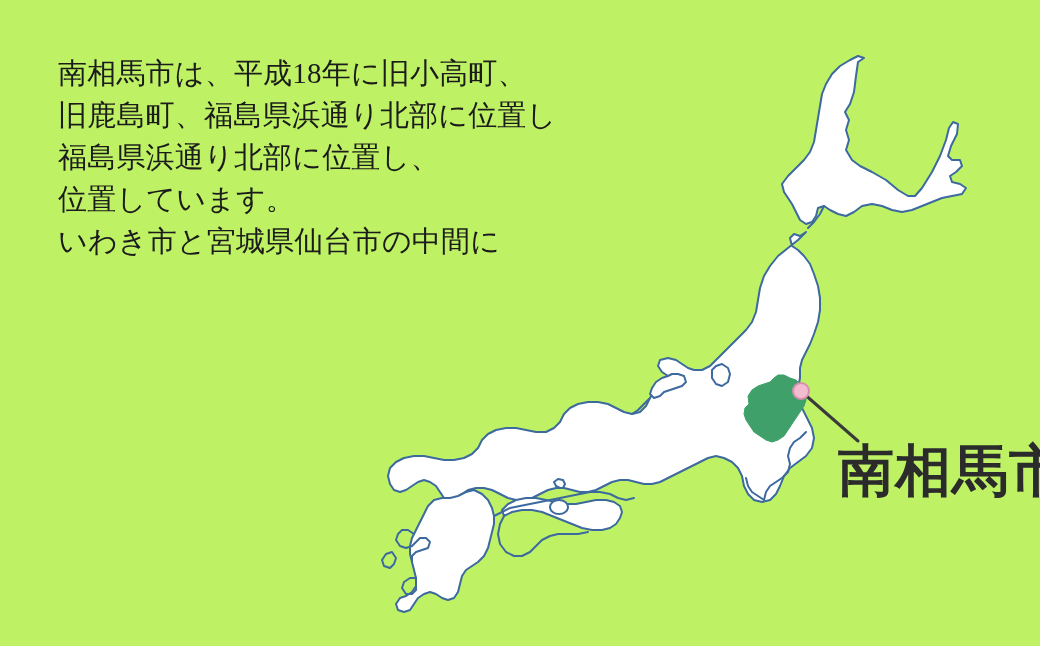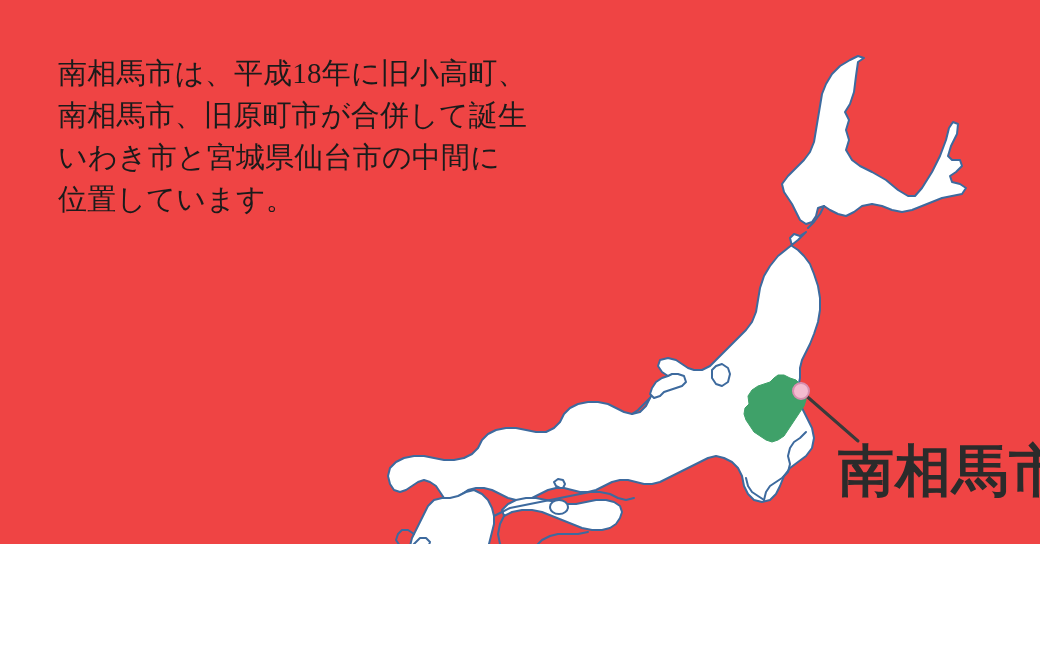--- a/index.html
+++ b/index.html
@@ -7,22 +7,22 @@
     margin: 0;
     padding: 0;
     background: #ffffff;
   }
   body {
     font-family: "Liberation Serif", "DejaVu Serif", serif;
   }
   #page {
     position: relative;
     width: 1040px;
-    height: 544px;
-    background: #ef4444;
+    height: 646px;
+    background: #bef264;
     overflow: hidden;
   }
 
   
   #description {
     position: absolute;
     left: 58px;
     top: 52px;
     width: 560px;
     font-family: "Liberation Serif", "DejaVu Serif", serif;
@@ -216,20 +216,21 @@
                L563 480 L565 484 L563 488 Z"></path>
 
       <line x1="803" y1="393" x2="858" y2="441" stroke="#3a3a3a" stroke-width="3" stroke-linecap="round"></line>
 
       <circle cx="801" cy="391" r="8" fill="#f3bcd0" stroke="#d98fb0" stroke-width="2"></circle>
     </svg>
   </div>
 
   <div id="description">
     <span class="line">南相馬市は、平成18年に旧小高町、</span>
-    <span class="line">南相馬市、旧原町市が合併して誕生</span>
+    <span class="line">旧鹿島町、福島県浜通り北部に位置し</span>
+    <span class="line">福島県浜通り北部に位置し、</span>
+    <span class="line">位置しています。</span>
     <span class="line">いわき市と宮城県仙台市の中間に</span>
-    <span class="line">位置しています。</span>
   </div>
 
   <div id="city-label">南相馬市</div>
 
 </div>
 
 </body></html>

